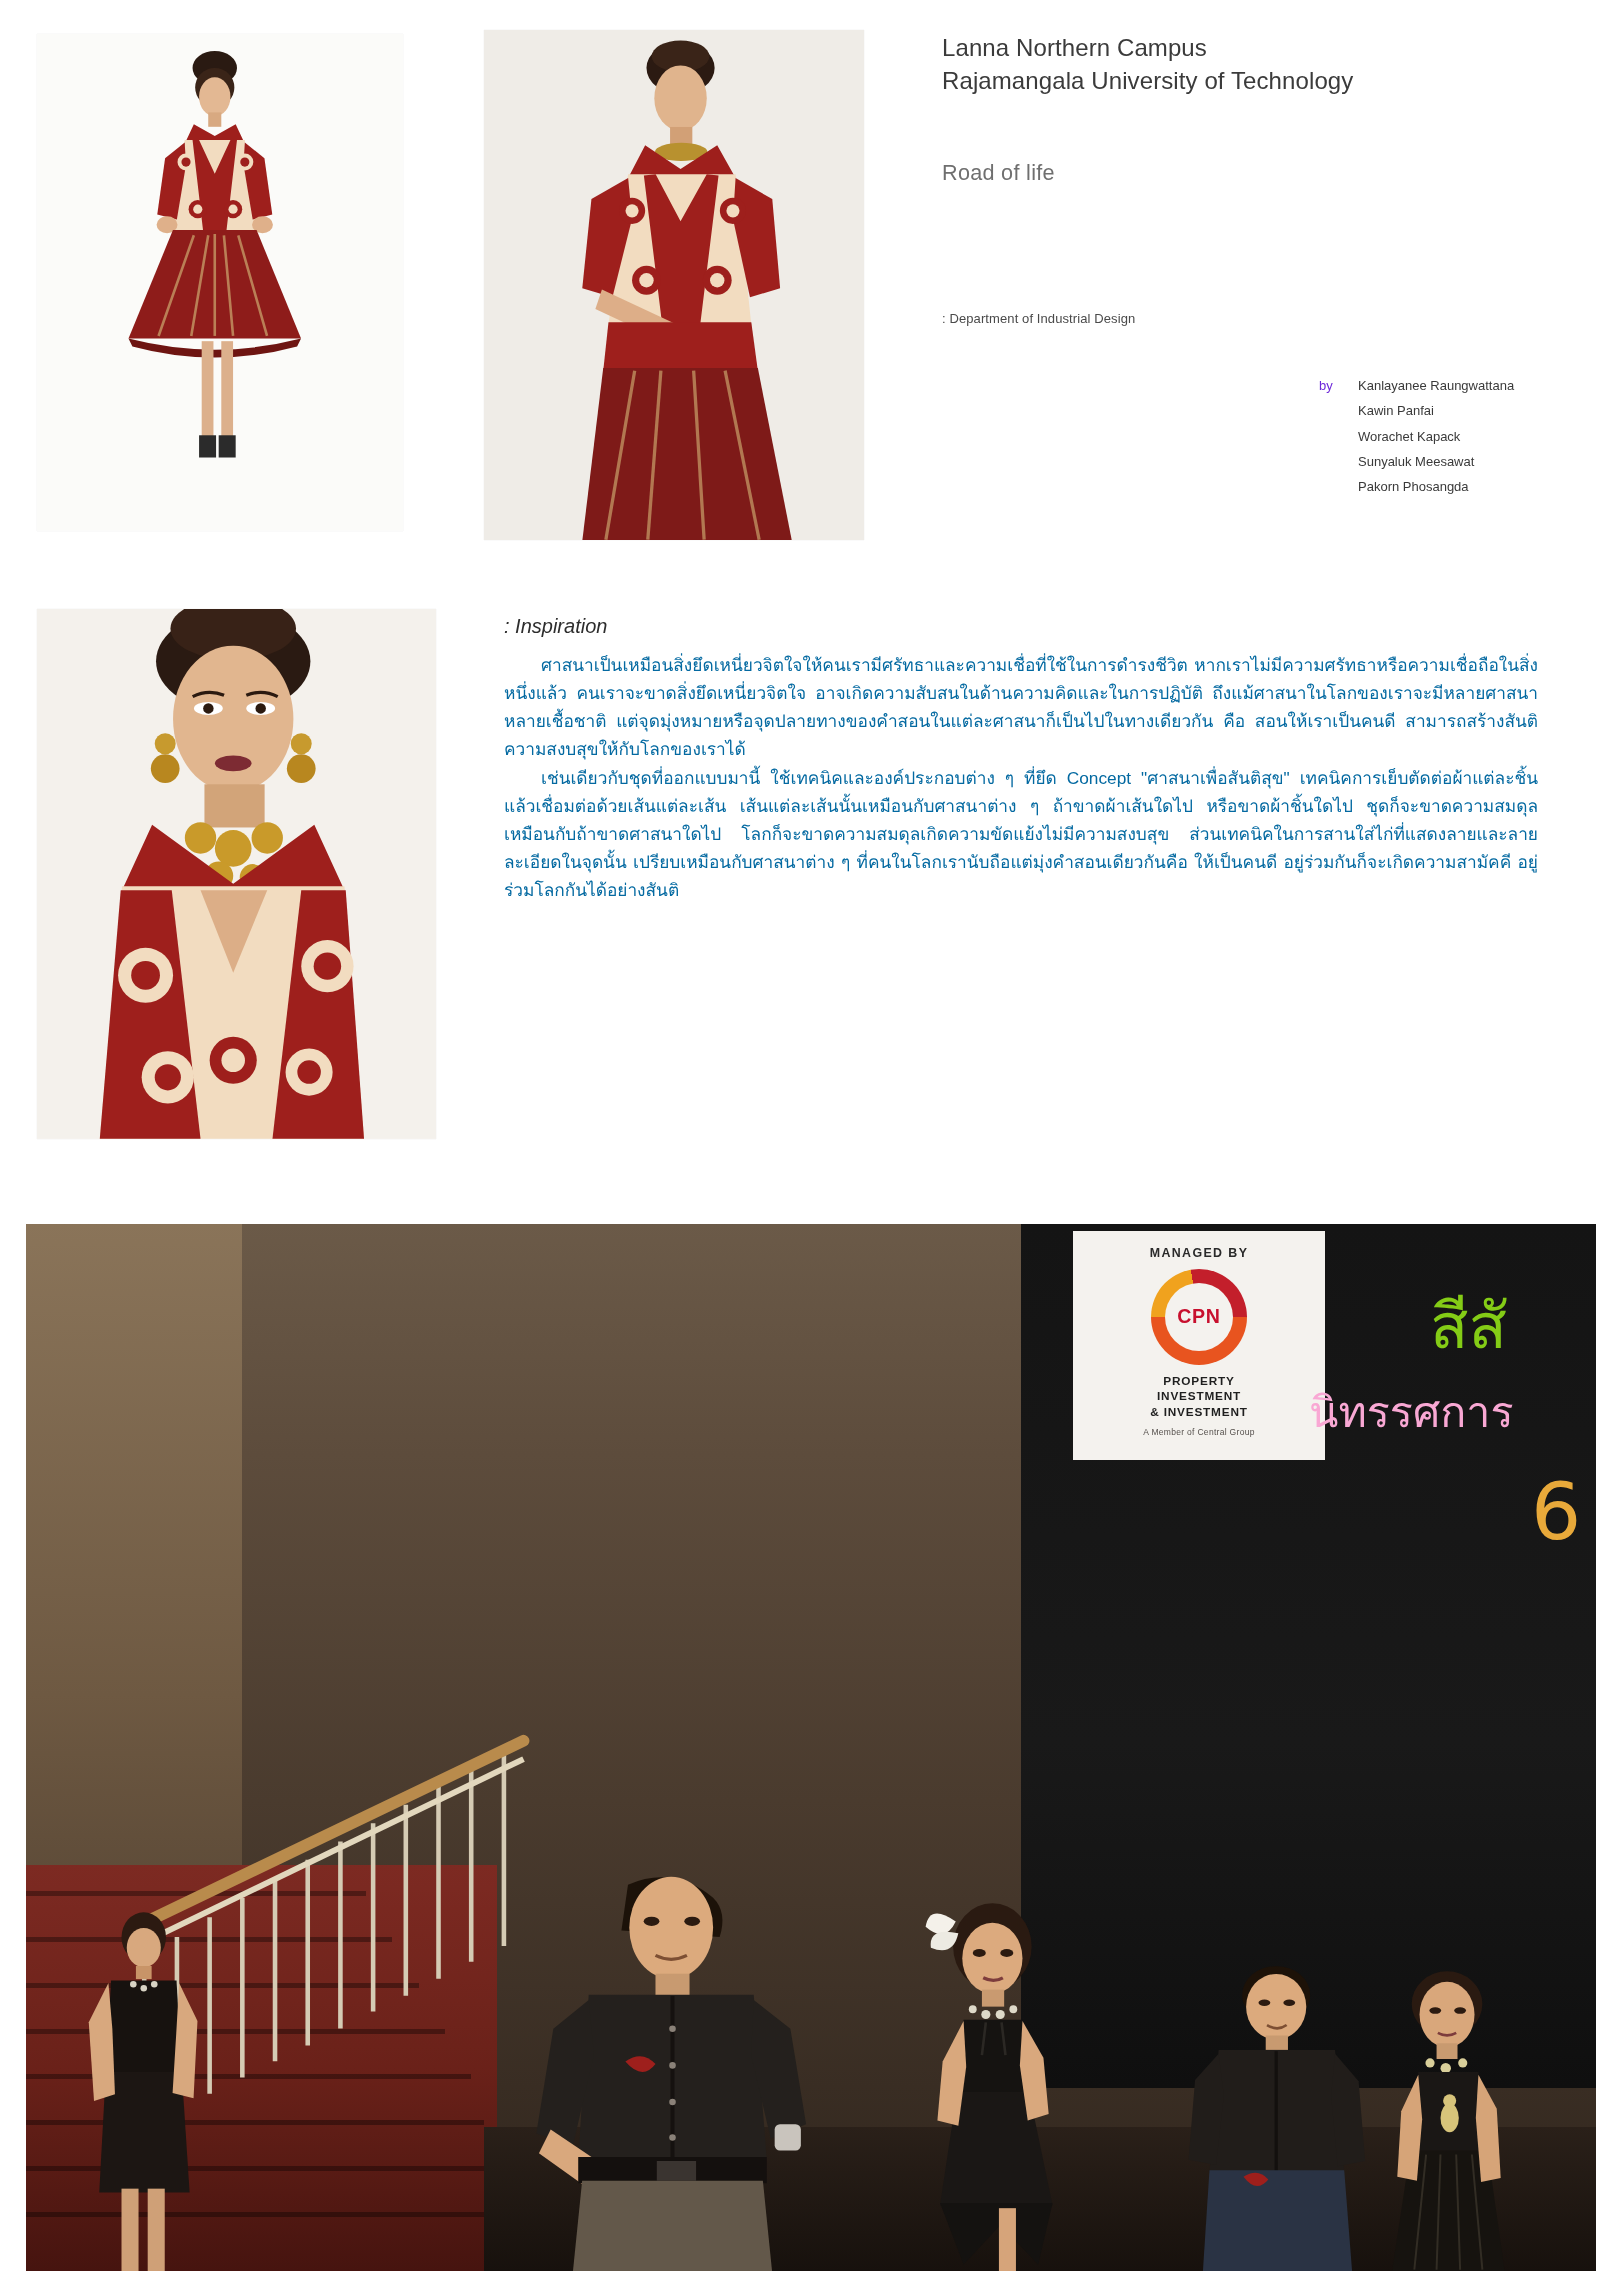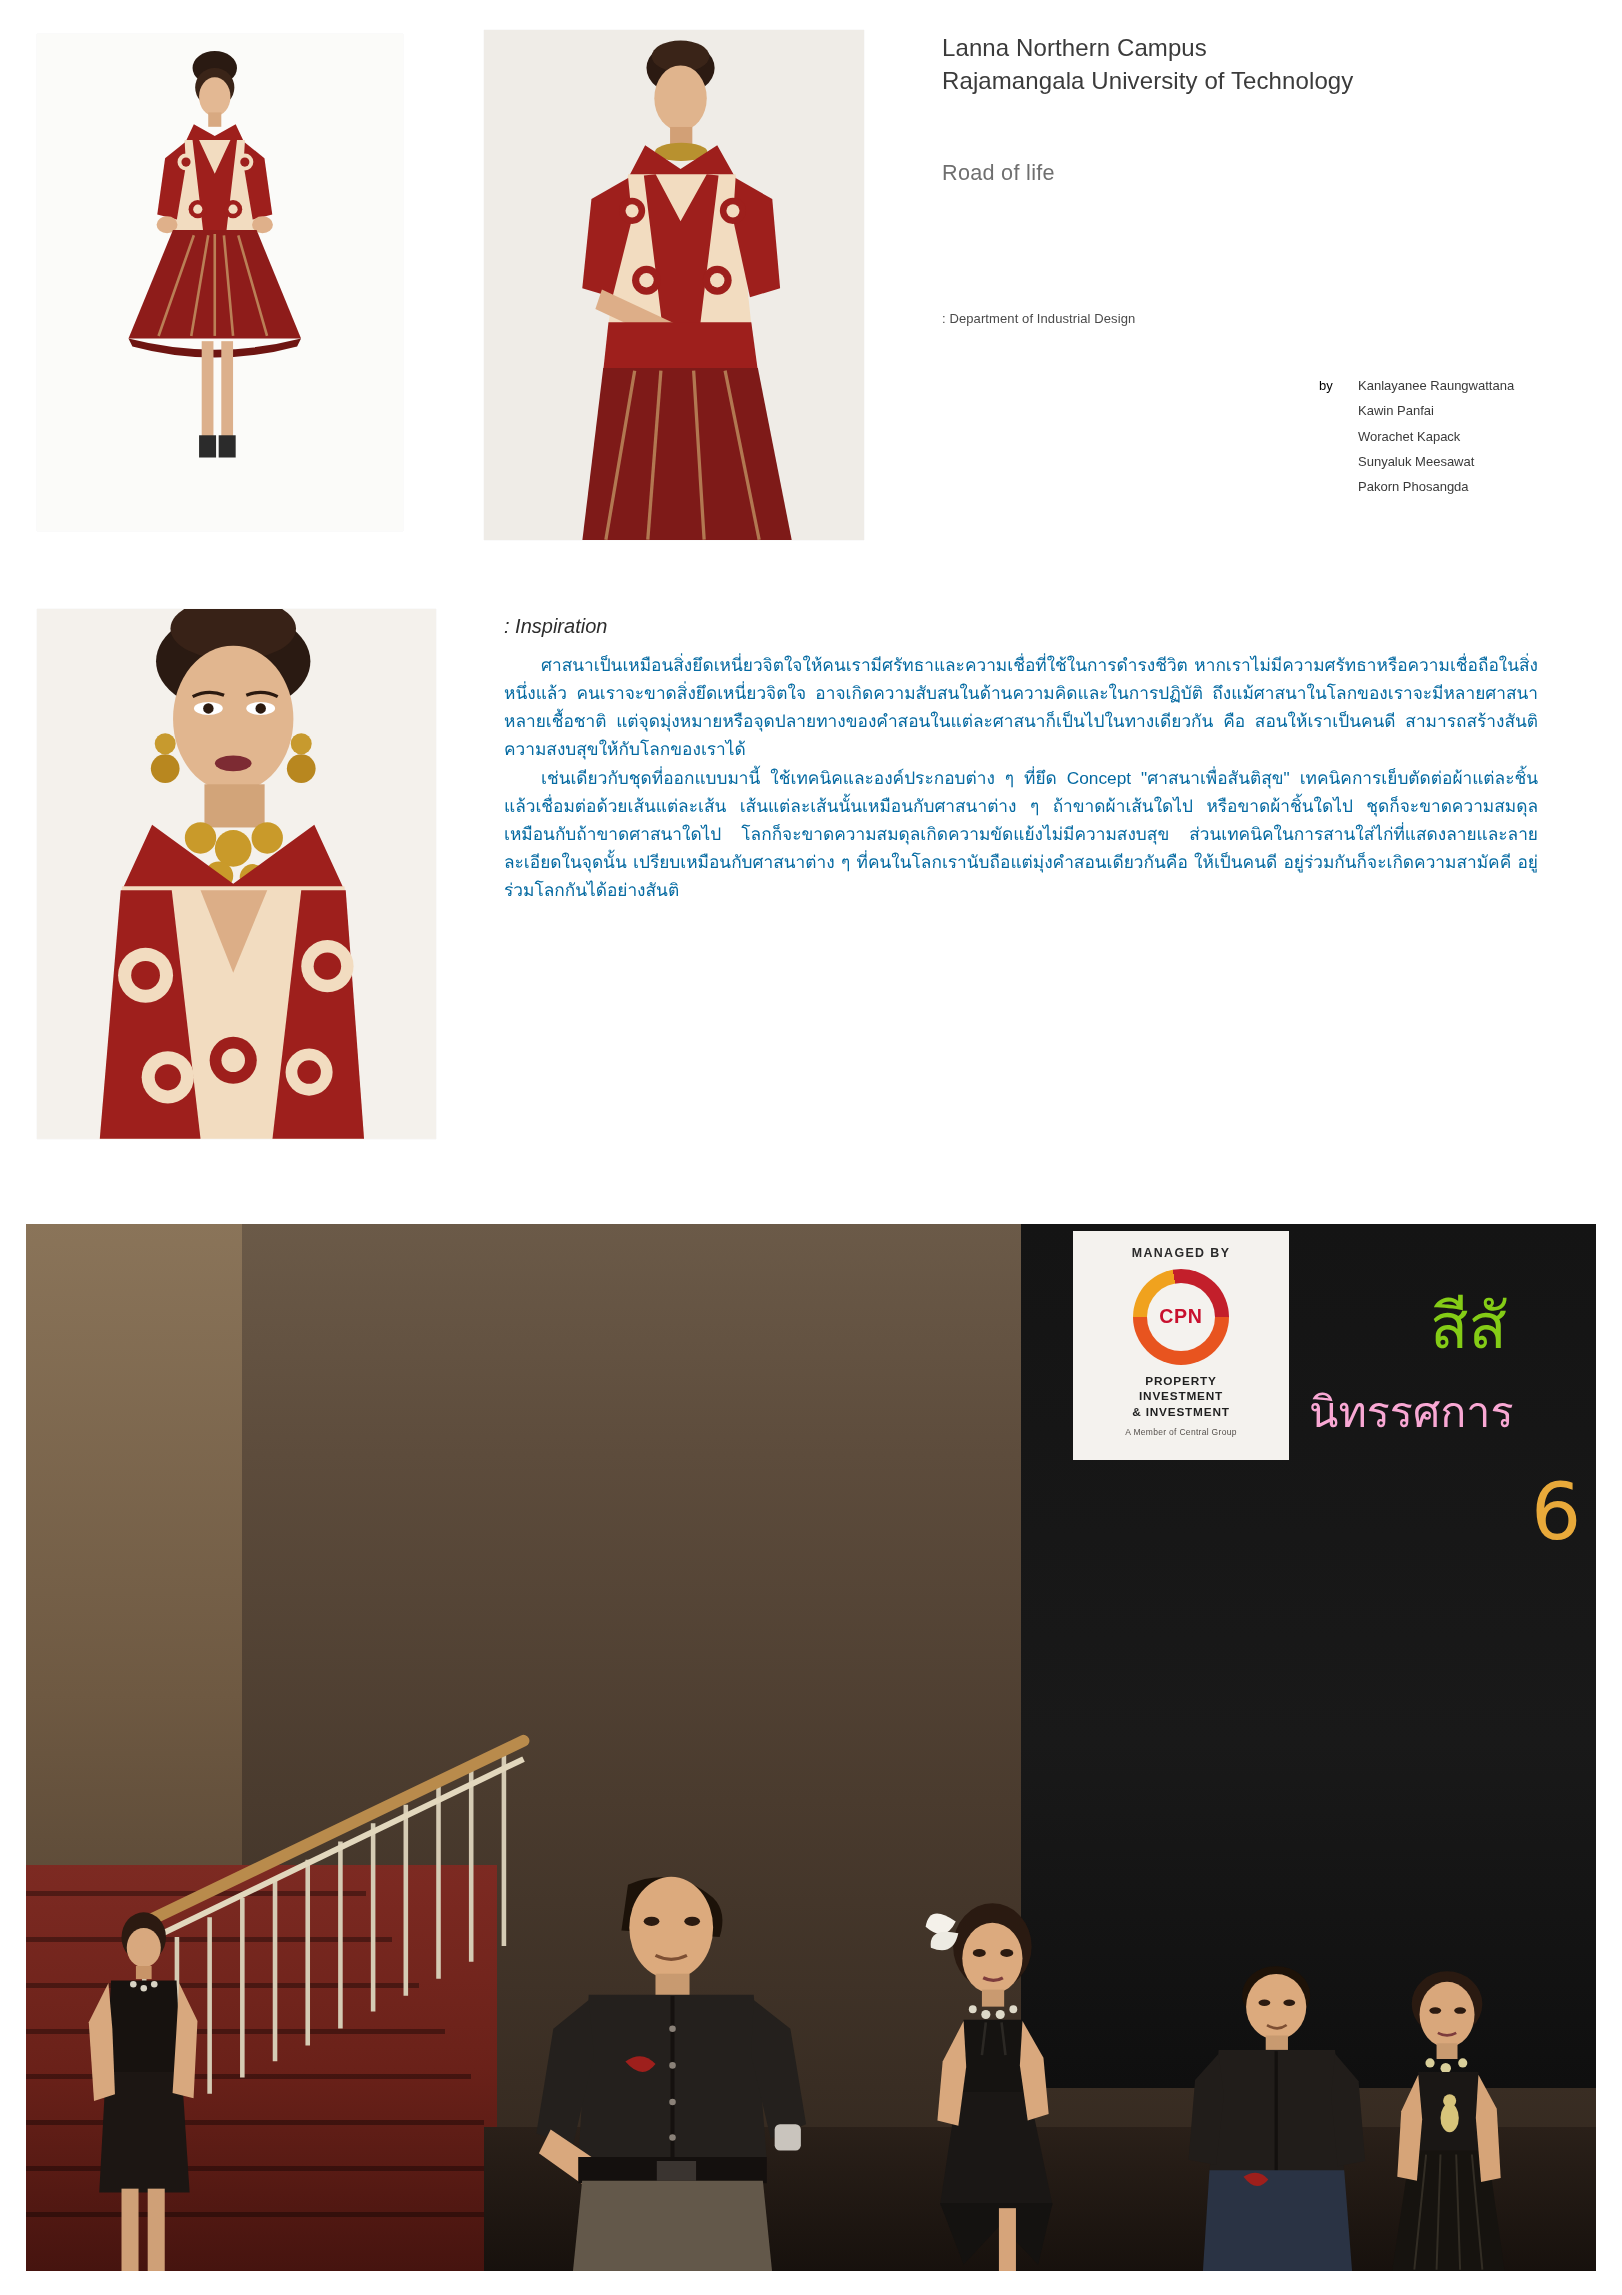--- a/index.html
+++ b/index.html
@@ -94,21 +94,21 @@
     width: 275px;
     font-size: 13px;
     color: #3a3a3a;
     line-height: 1.95;
   }
   .credits .by {
     position: absolute;
     left: -39px;
     top: 0;
     font-size: 13px;
-    color: #000000;
+    color: #6d28d9;
   }
   .credits .name { display:block; white-space: nowrap; }
 
   
   .inspiration-head {
     position: absolute;
     left: 504px;
     top: 615px;
     font-size: 20px;
     font-style: italic;
@@ -150,20 +150,21 @@
   }
   
   .rw-backdrop {
     left: 995px; top: 0; width: 576px; height: 864px;
     background: linear-gradient(180deg,#141414 0%, #191919 60%, #0f0f0f 100%);
   }
   
   .rw-banner {
     left: 1047px; top: 6.5px; width: 216px; height: 229px;
     background: #f4f2ee;
+    padding-left: 36px;
   }
   .banner-managed {
     position:absolute; top: 15.7px; left:0; width:100%;
     text-align:center; font-size: 12.4px; letter-spacing: 1.4px;
     color:#2a2a2a; font-weight: bold;
   }
   .banner-logo {
     position:absolute; top: 38px; left: 50%; transform: translateX(-50%);
     width: 96px; height: 96px; border-radius: 50%;
     background:

